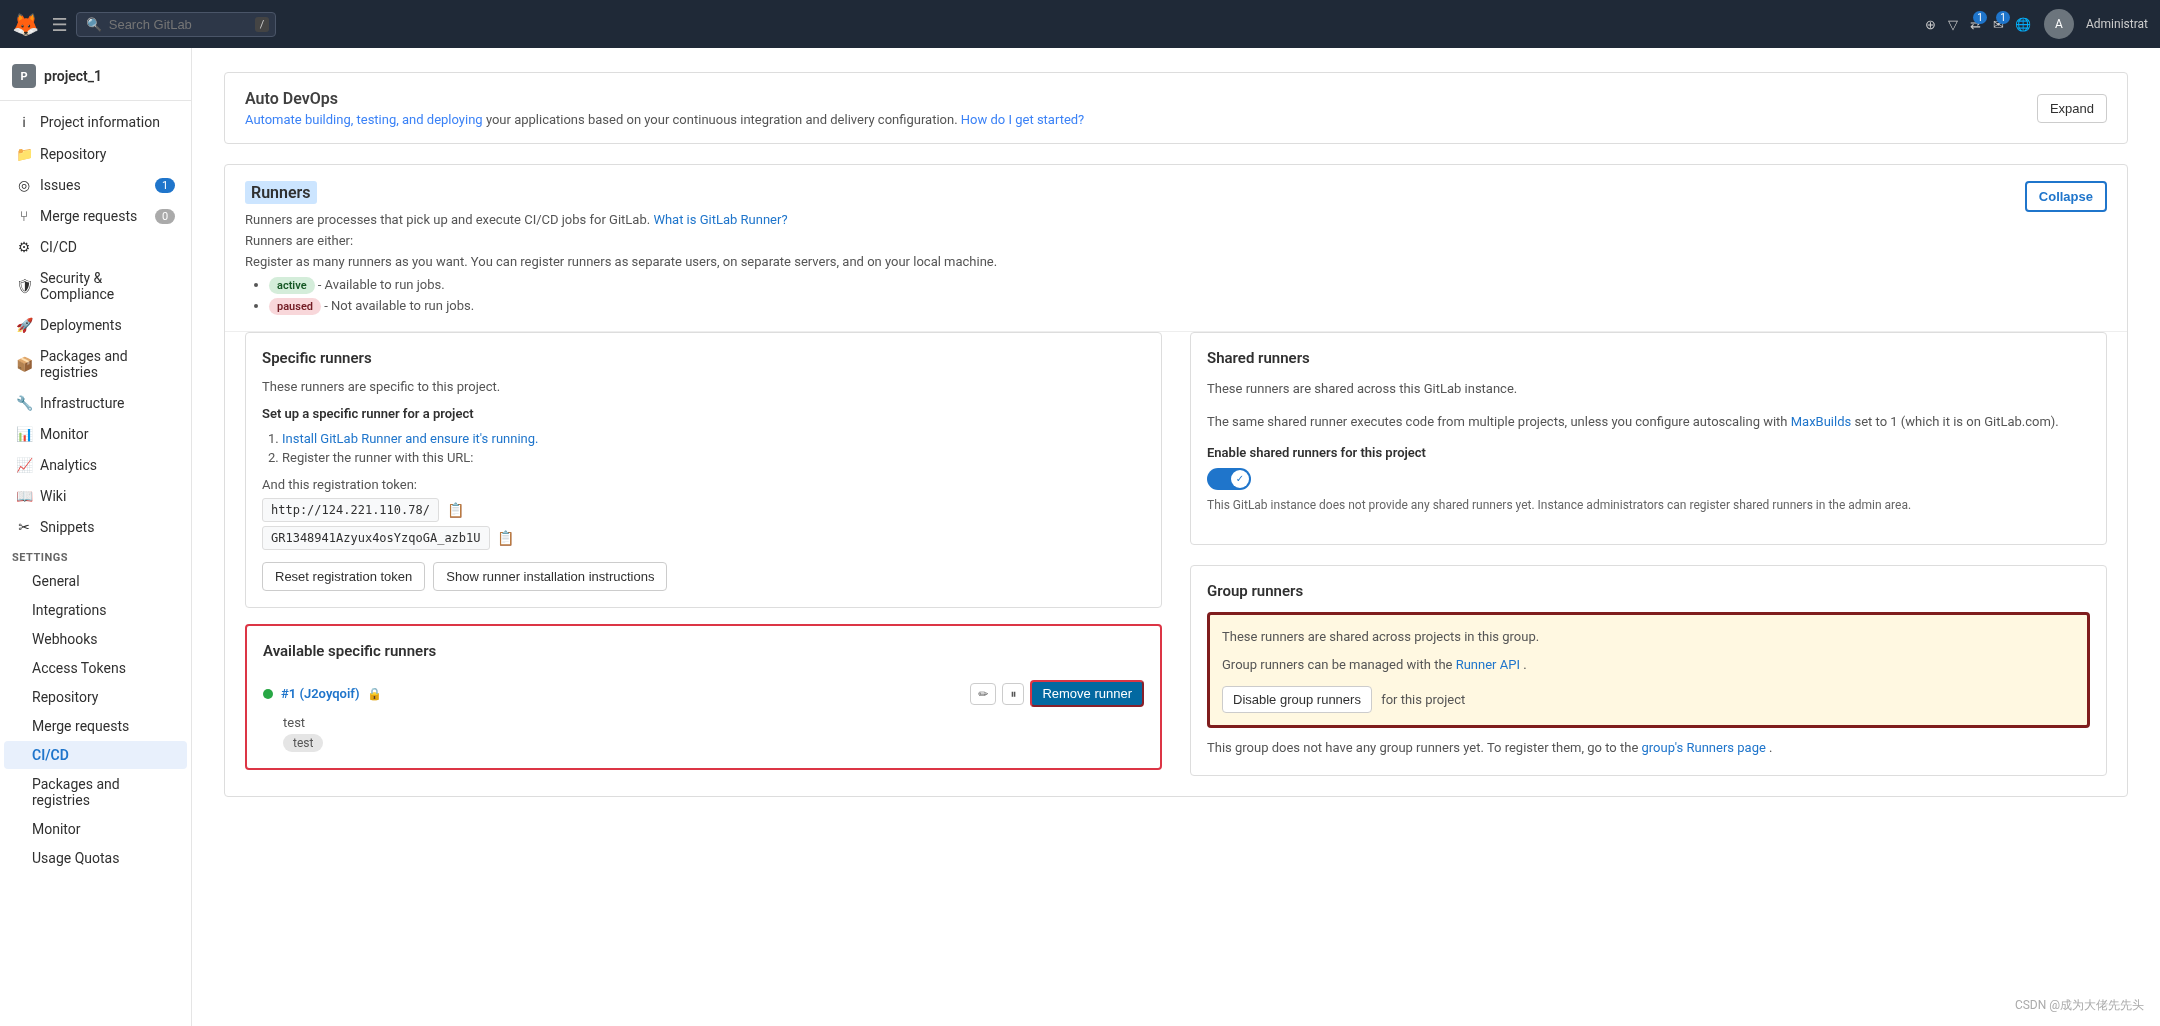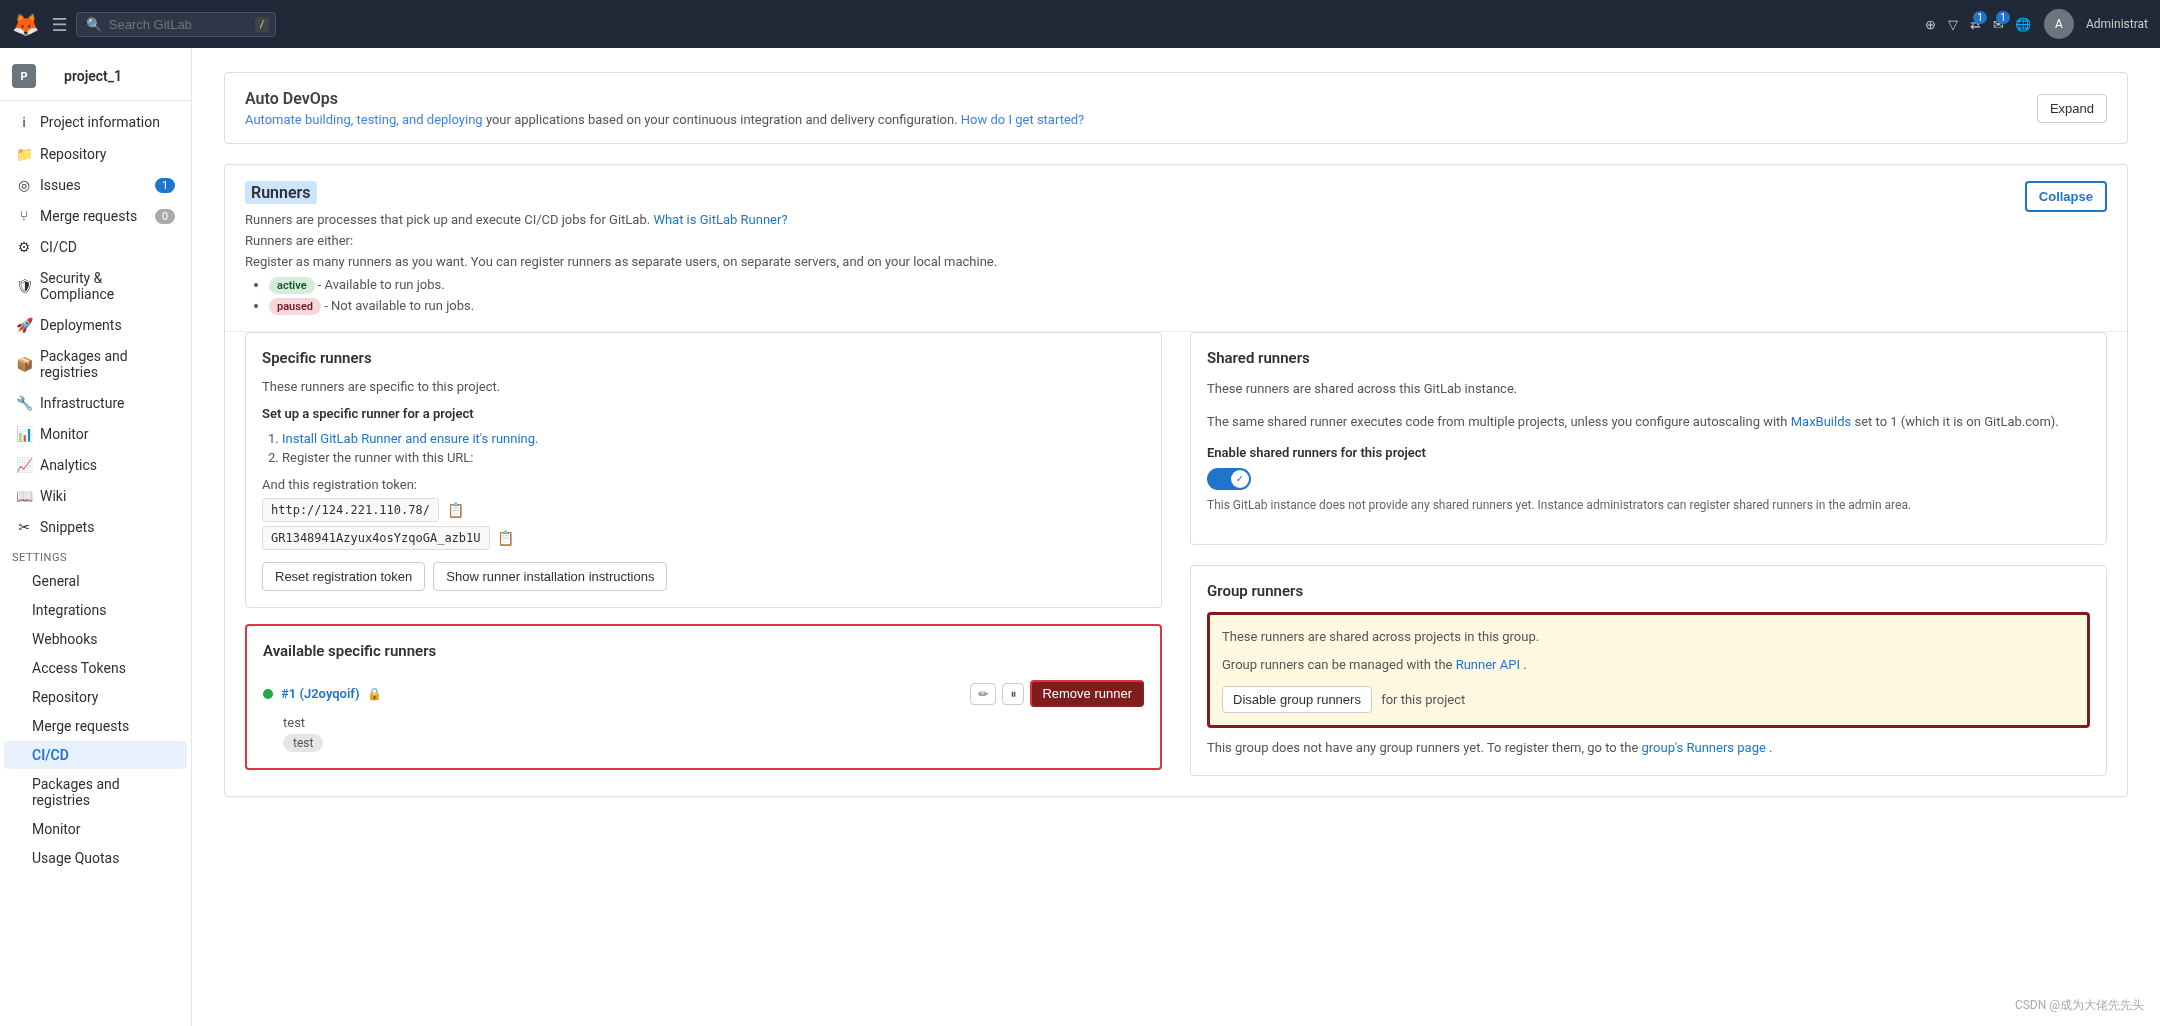--- a/index.html
+++ b/index.html
@@ -86,21 +86,21 @@
       margin-bottom: 4px;
     }
     .sidebar-project-icon {
       width: 24px; height: 24px;
       background: #6c757d;
       border-radius: 4px;
       color: white;
       display: flex; align-items: center; justify-content: center;
       font-size: 11px; font-weight: bold;
     }
-    .sidebar-project-name { font-size: 14px; font-weight: 600; color: #303030; margin-left: 20px; }
+    .sidebar-project-name { font-size: 14px; font-weight: 600; color: #303030; }
 
     .sidebar-item {
       display: flex;
       align-items: center;
       gap: 8px;
       padding: 7px 12px;
       color: #303030;
       cursor: pointer;
       font-size: 14px;
       text-decoration: none;
@@ -115,21 +115,21 @@
       border-radius: 10px;
       font-size: 11px;
       padding: 1px 6px;
       min-width: 20px;
       text-align: center;
     }
     .sidebar-item .badge.zero { background: #aaa; }
 
     .sidebar-section-label {
       font-size: 11px;
-      font-weight: 400;
+      font-weight: 700;
       color: #666;
       padding: 8px 12px 2px;
       text-transform: uppercase;
       letter-spacing: 0.5px;
     }
 
     .sidebar-sub-item {
       display: flex;
       align-items: center;
       gap: 8px;
@@ -170,21 +170,21 @@
     .btn {
       border: 1px solid #ccc;
       background: #fff;
       border-radius: 4px;
       padding: 6px 12px;
       font-size: 13px;
       cursor: pointer;
       color: #303030;
     }
     .btn-danger {
-      background: #7f1d1d;
+      background: #0369a1;
       border-color: #dc3545;
       color: white;
       font-size: 13px;
       padding: 4px 10px;
       border-radius: 4px;
       cursor: pointer;
     }
 
     
     .runners-section-body {

